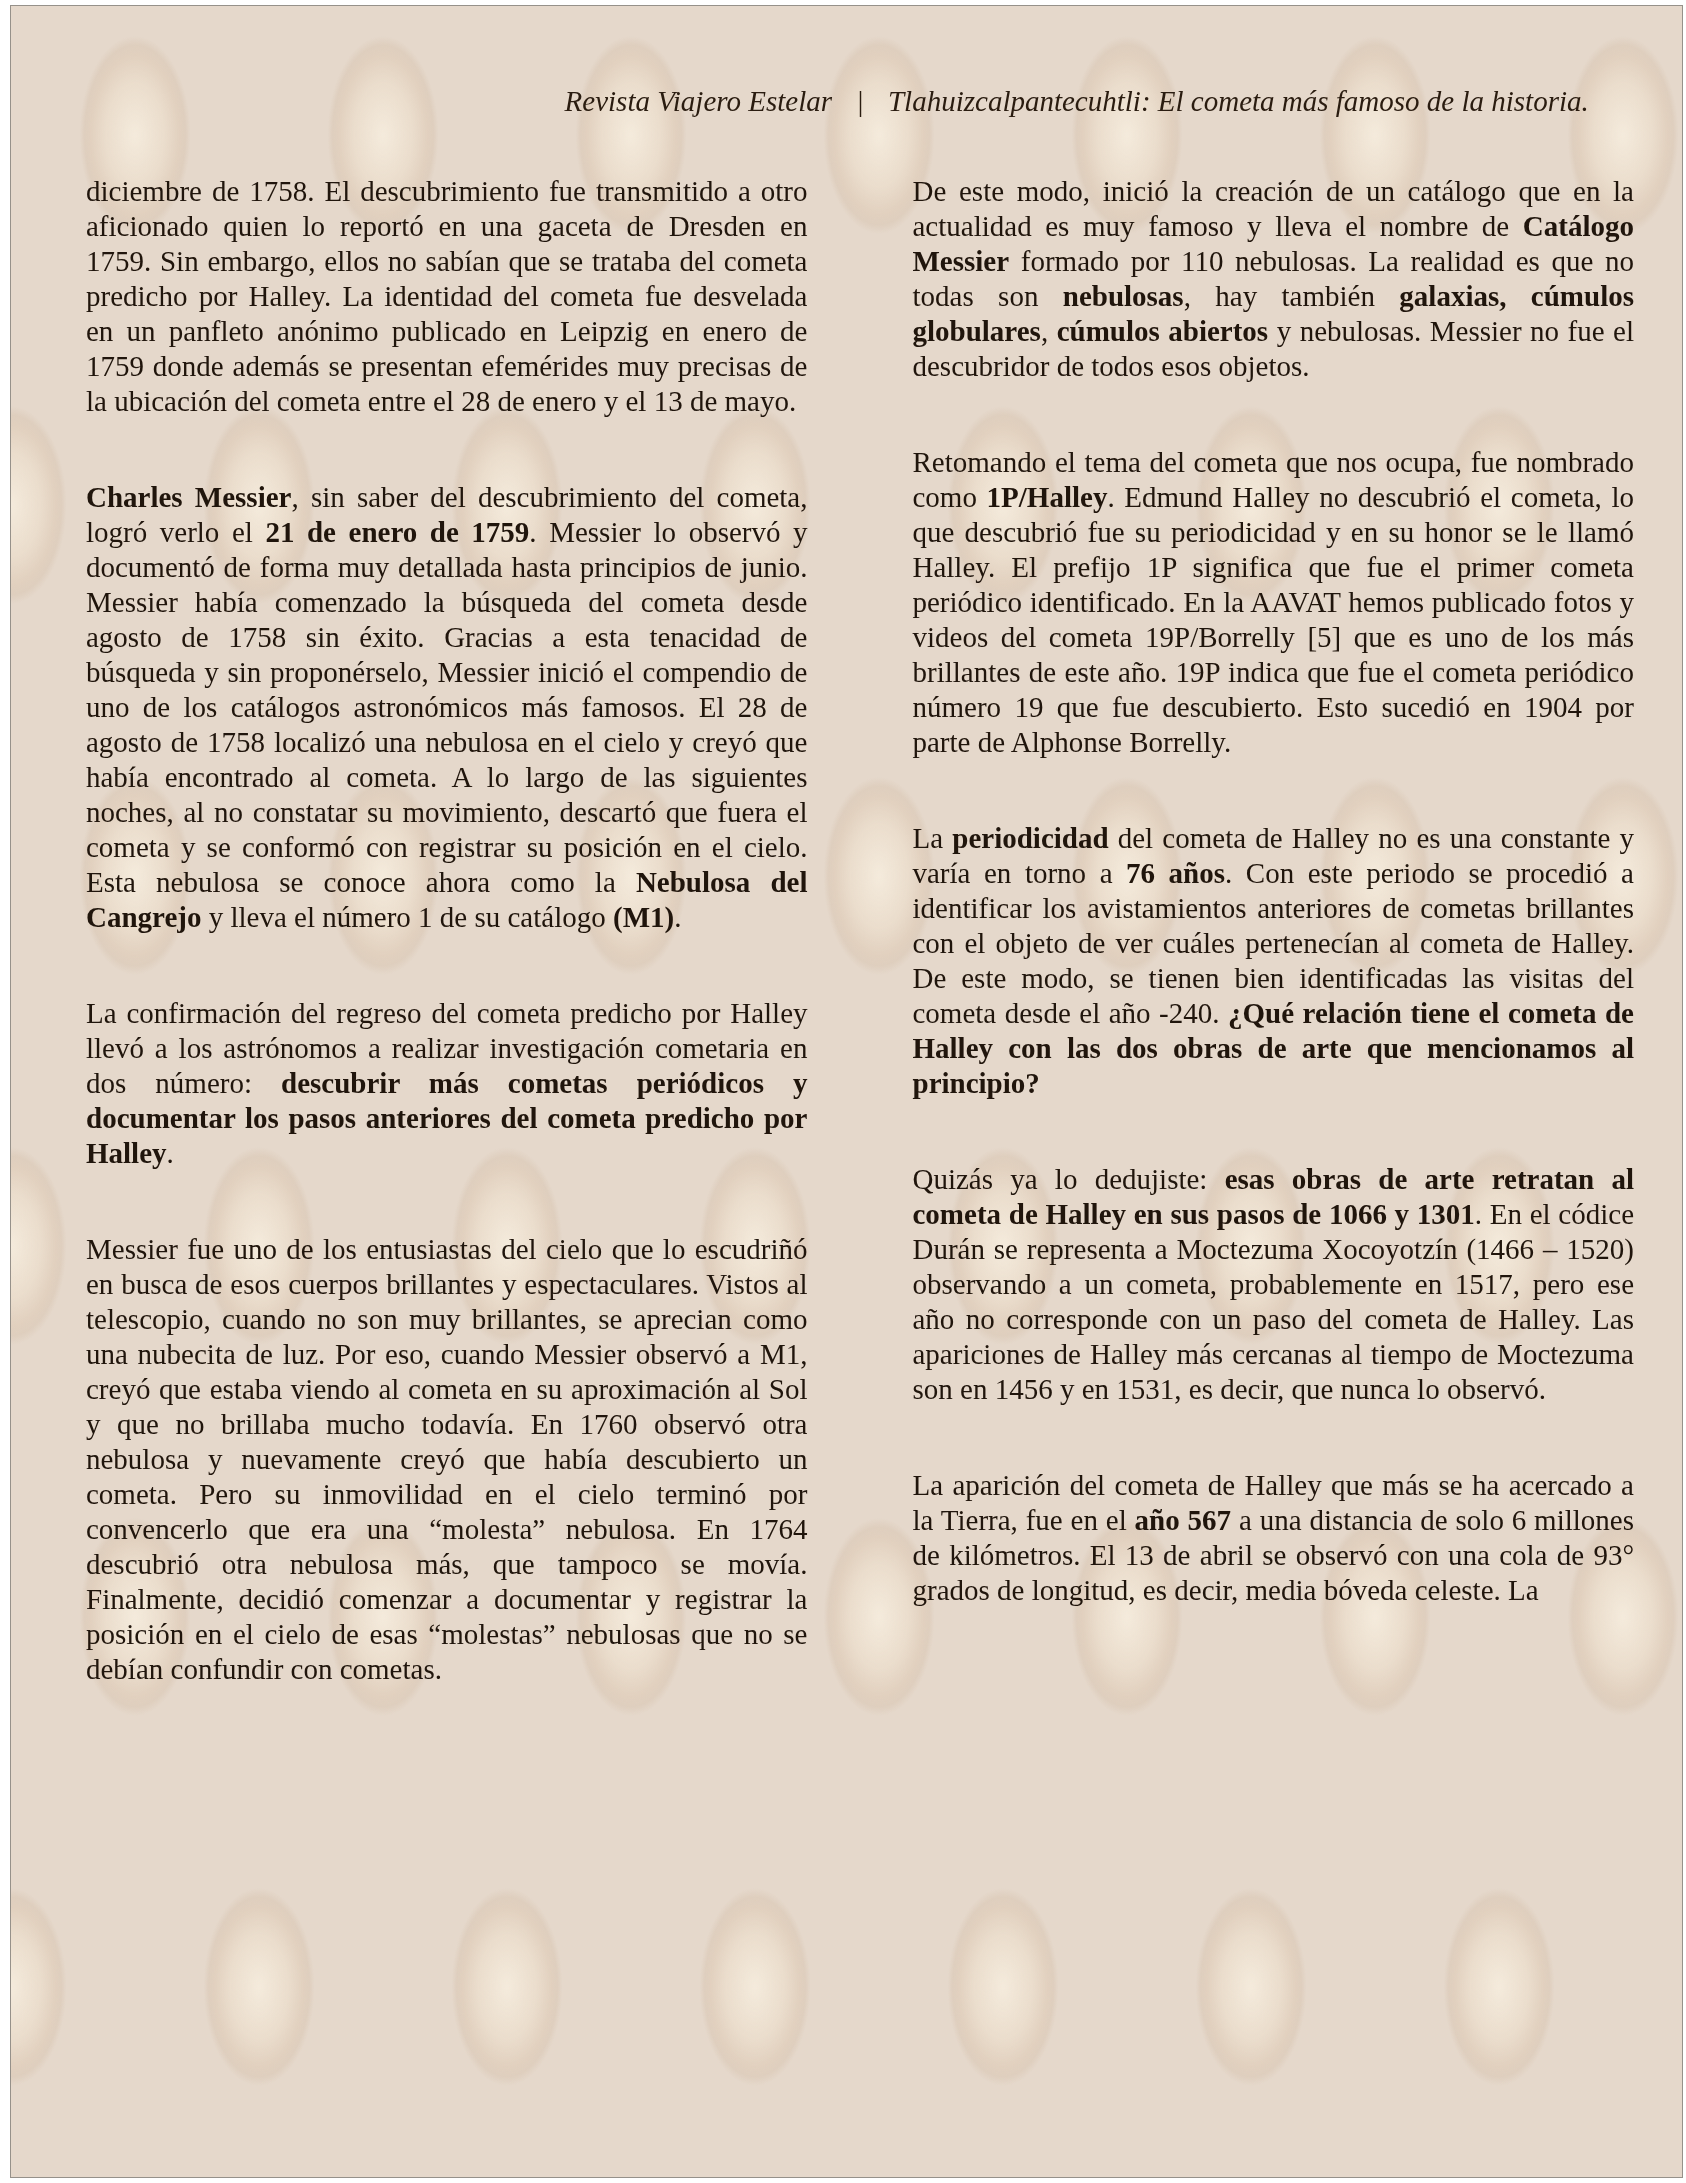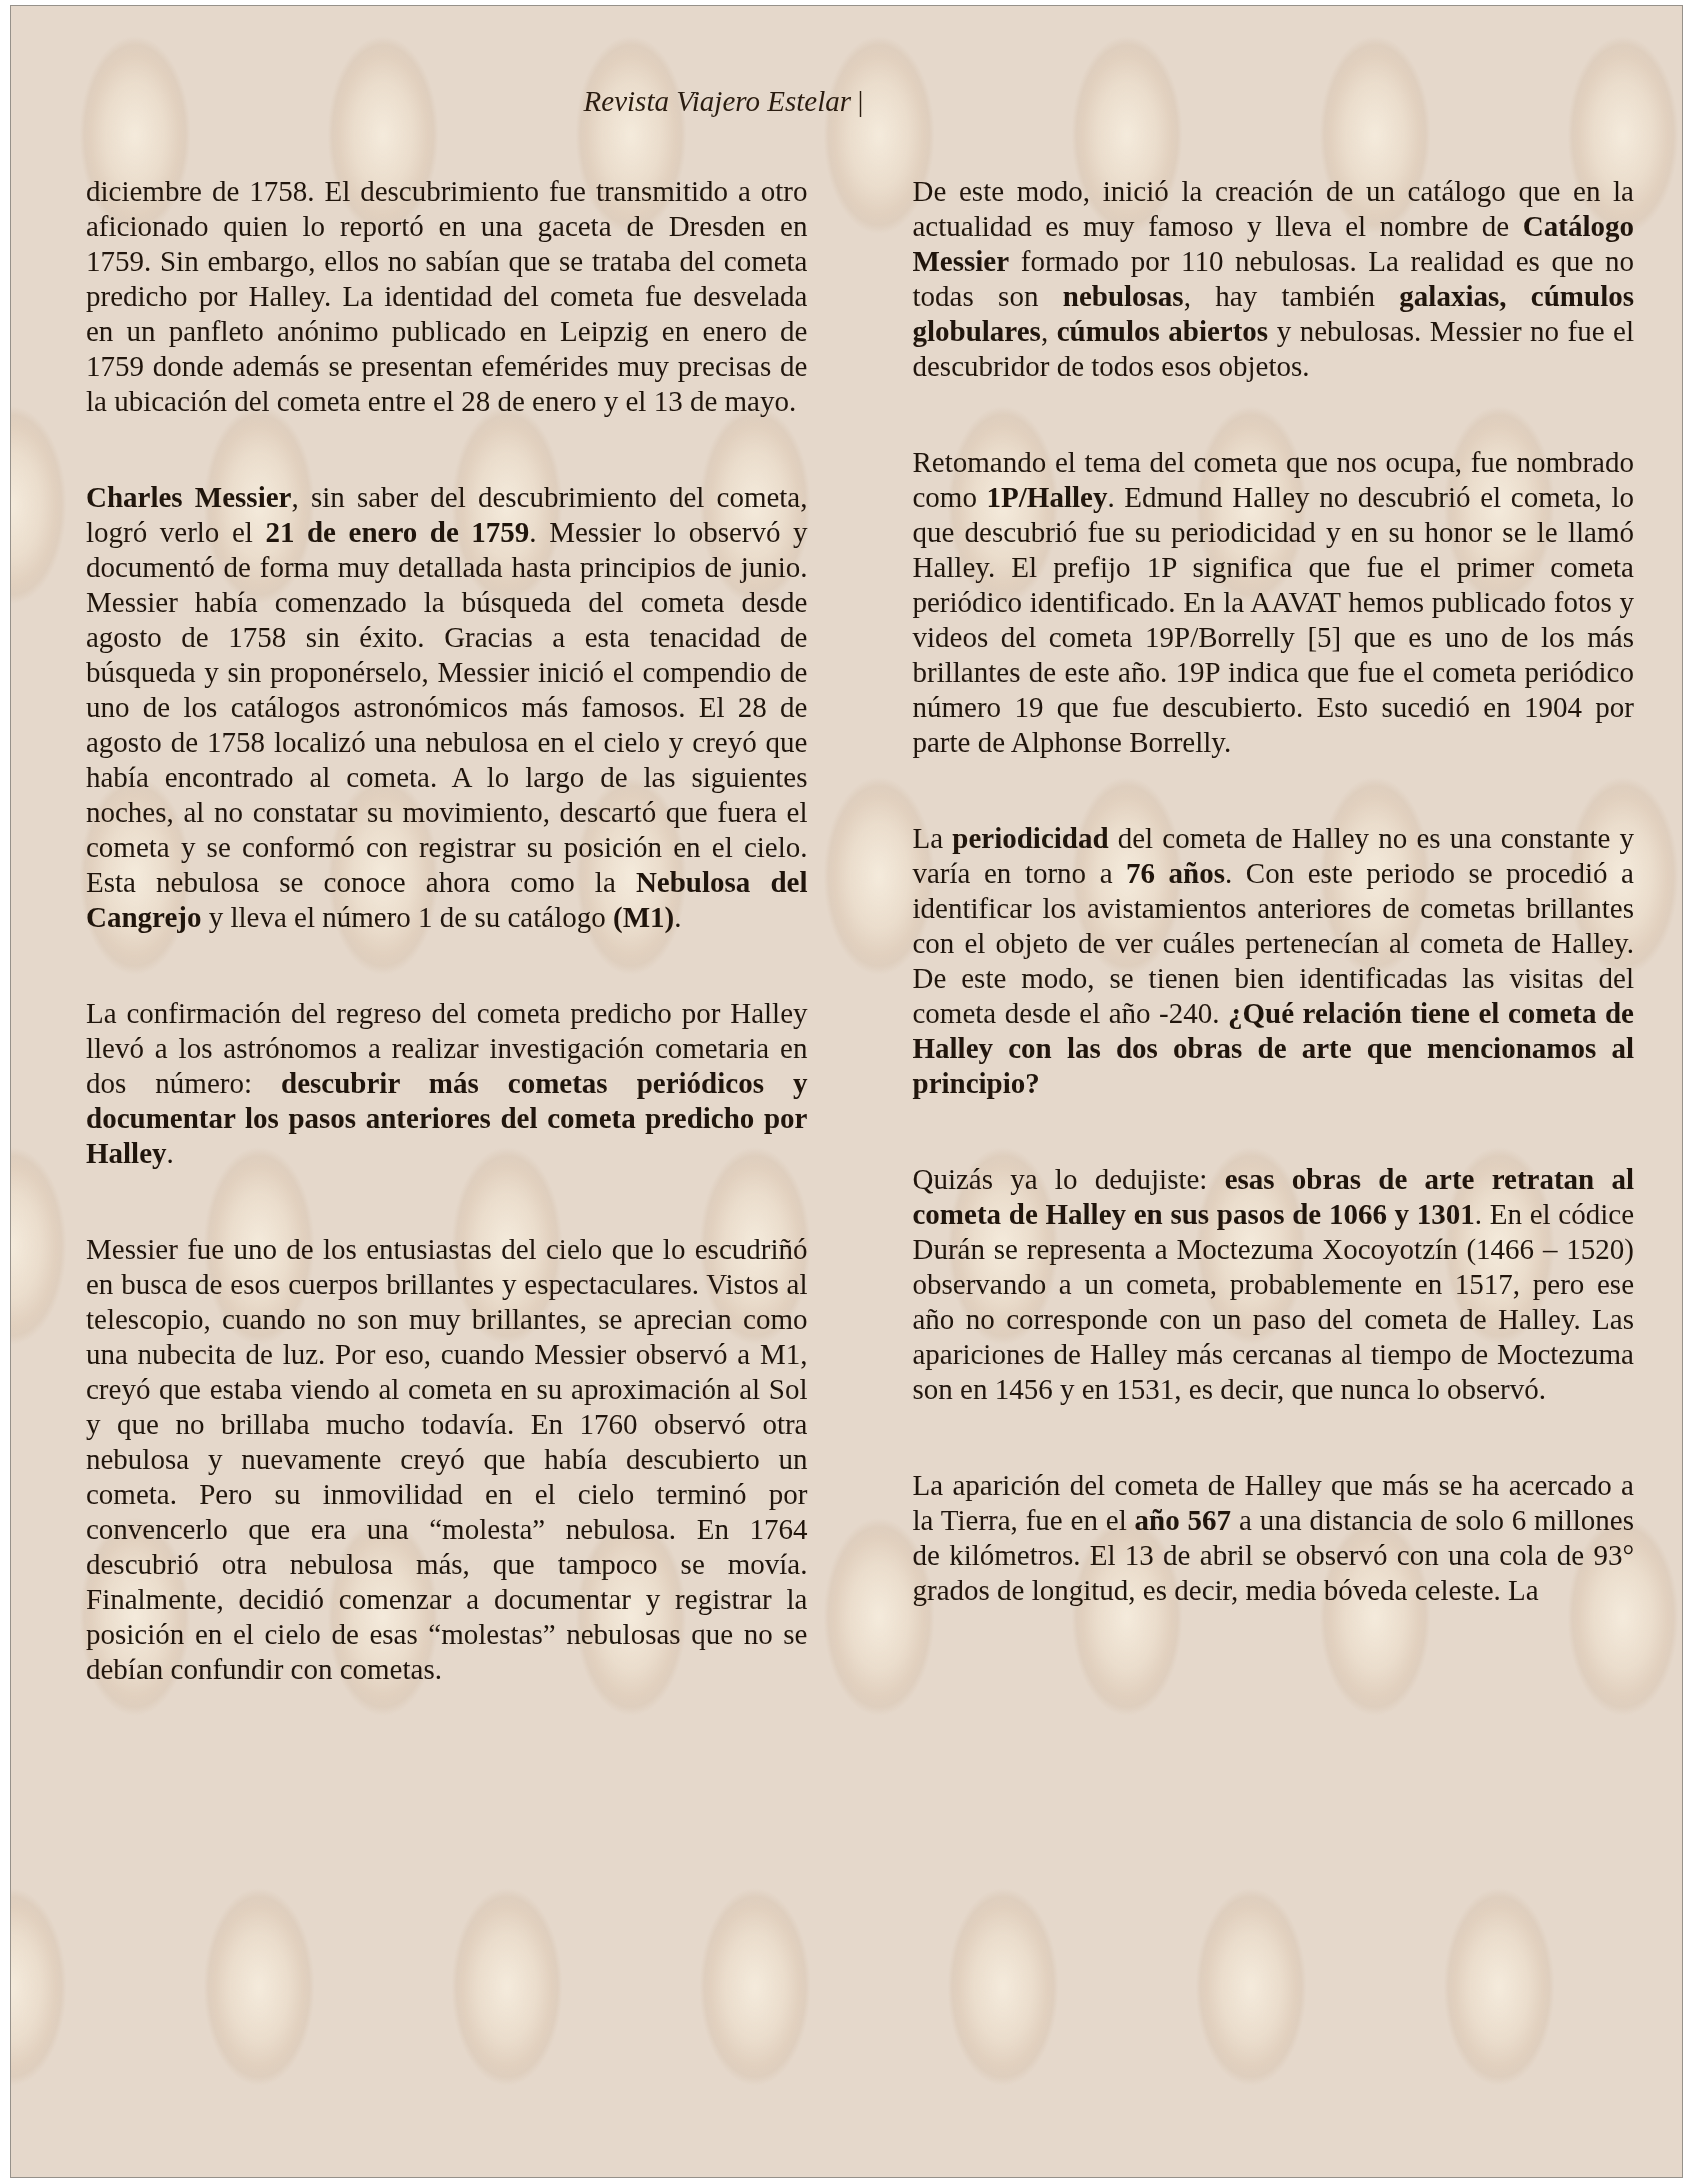--- a/index.html
+++ b/index.html
@@ -30,21 +30,21 @@
         rgba(206,182,157,0.28) 68%,
         rgba(206,182,157,0) 75%);
     background-size:248px 741px, 248px 741px;
     background-position:0 0, 124px 370px;
     background-repeat:repeat, repeat;
     overflow:hidden;
   }
   .header{
     display:grid;
     grid-template-columns:1fr auto 1fr;
-    column-gap:5px;
+    column-gap:24px;
     align-items:baseline;
     margin:78px 48px 0 75px;
     font-style:italic;
     font-size:29px;
     line-height:34px;
     color:#2a1c10;
   }
   .header .mag{text-align:right;white-space:nowrap;}
   .header .sep{color:#2a1c10;}
   .header .title{text-align:left;white-space:nowrap;}
@@ -65,20 +65,21 @@
   .para b{font-weight:bold;}
 </style>
 </head>
 <body>
 
 <div class="page-frame">
 
   <div class="header">
     <span class="mag">Revista Viajero Estelar</span>
     <span class="sep">|</span>
+    <span class="title">Tlahuizcalpantecuhtli: El cometa más famoso de la historia.</span>
   </div>
 
   <div class="columns">
     <div class="col">
         <p class="para"><span>diciembre de 1758. El descubrimiento fue transmitido a otro aficionado quien lo reportó en una gaceta de Dresden en 1759. Sin embargo, ellos no sabían que se trataba del cometa predicho por Halley. La identidad del cometa fue desvelada en un panfleto anónimo publicado en Leipzig en enero de 1759 donde además se presentan efemérides muy precisas de la ubicación del cometa entre el 28 de enero y el 13 de mayo.</span></p>
         <p class="para"><b>Charles Messier</b><span>, sin saber del descubrimiento del cometa, logró verlo el </span><b>21 de enero de 1759</b><span>. Messier lo observó y documentó de forma muy detallada hasta principios de junio. Messier había comenzado la búsqueda del cometa desde agosto de 1758 sin éxito. Gracias a esta tenacidad de búsqueda y sin proponérselo, Messier inició el compendio de uno de los catálogos astronómicos más famosos. El 28 de agosto de 1758 localizó una nebulosa en el cielo y creyó que había encontrado al cometa. A lo largo de las siguientes noches, al no constatar su movimiento, descartó que fuera el cometa y se conformó con registrar su posición en el cielo. Esta nebulosa se conoce ahora como la </span><b>Nebulosa del Cangrejo</b><span> y lleva el número 1 de su catálogo </span><b>(M1)</b><span>.</span></p>
         <p class="para"><span>La confirmación del regreso del cometa predicho por Halley llevó a los astrónomos a realizar investigación cometaria en dos número: </span><b>descubrir más cometas periódicos y documentar los pasos anteriores del cometa predicho por Halley</b><span>.</span></p>
         <p class="para"><span>Messier fue uno de los entusiastas del cielo que lo escudriñó en busca de esos cuerpos brillantes y espectaculares. Vistos al telescopio, cuando no son muy brillantes, se aprecian como una nubecita de luz. Por eso, cuando Messier observó a M1, creyó que estaba viendo al cometa en su aproximación al Sol y que no brillaba mucho todavía. En 1760 observó otra nebulosa y nuevamente creyó que había descubierto un cometa. Pero su inmovilidad en el cielo terminó por convencerlo que era una “molesta” nebulosa. En 1764 descubrió otra nebulosa más, que tampoco se movía. Finalmente, decidió comenzar a documentar y registrar la posición en el cielo de esas “molestas” nebulosas que no se debían confundir con cometas.</span></p>
       </div>
     <div class="col">

